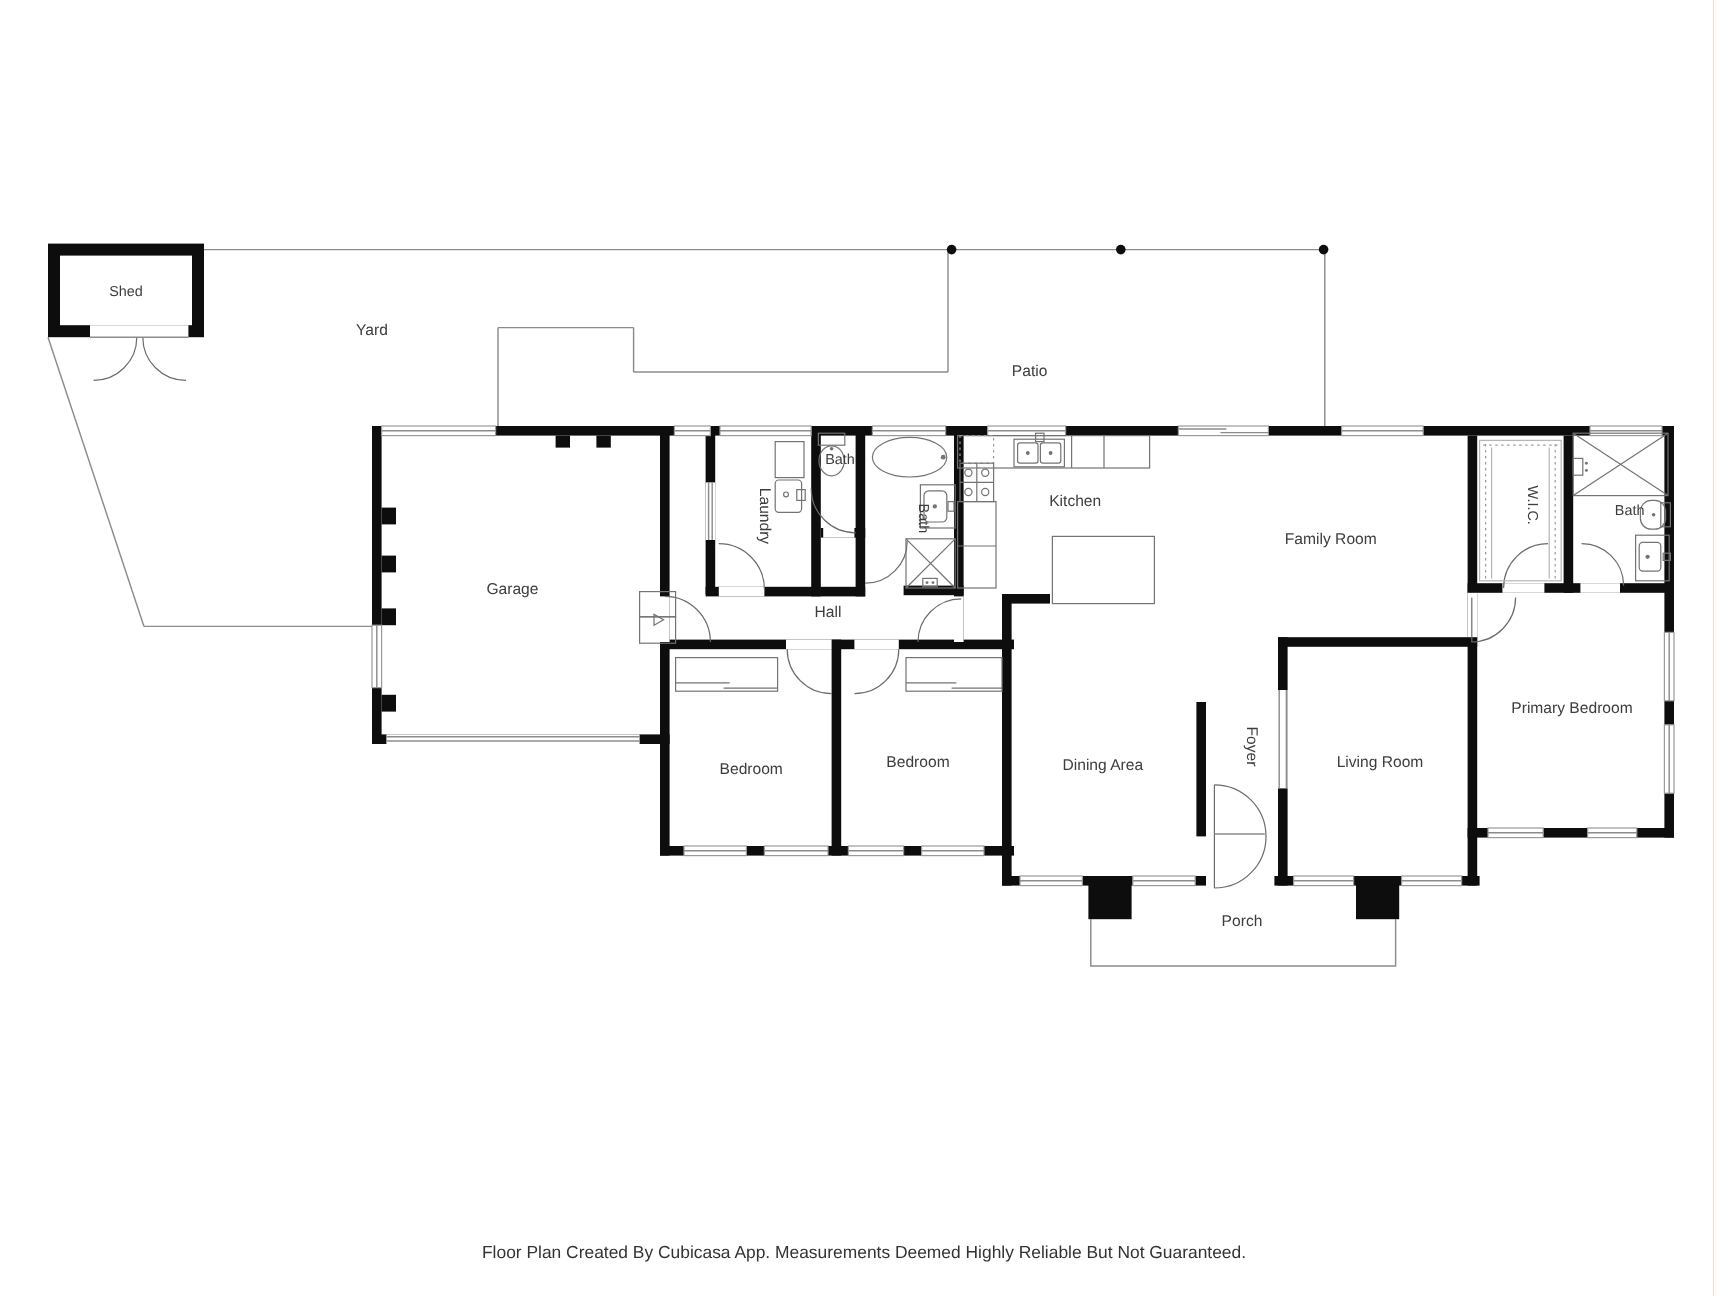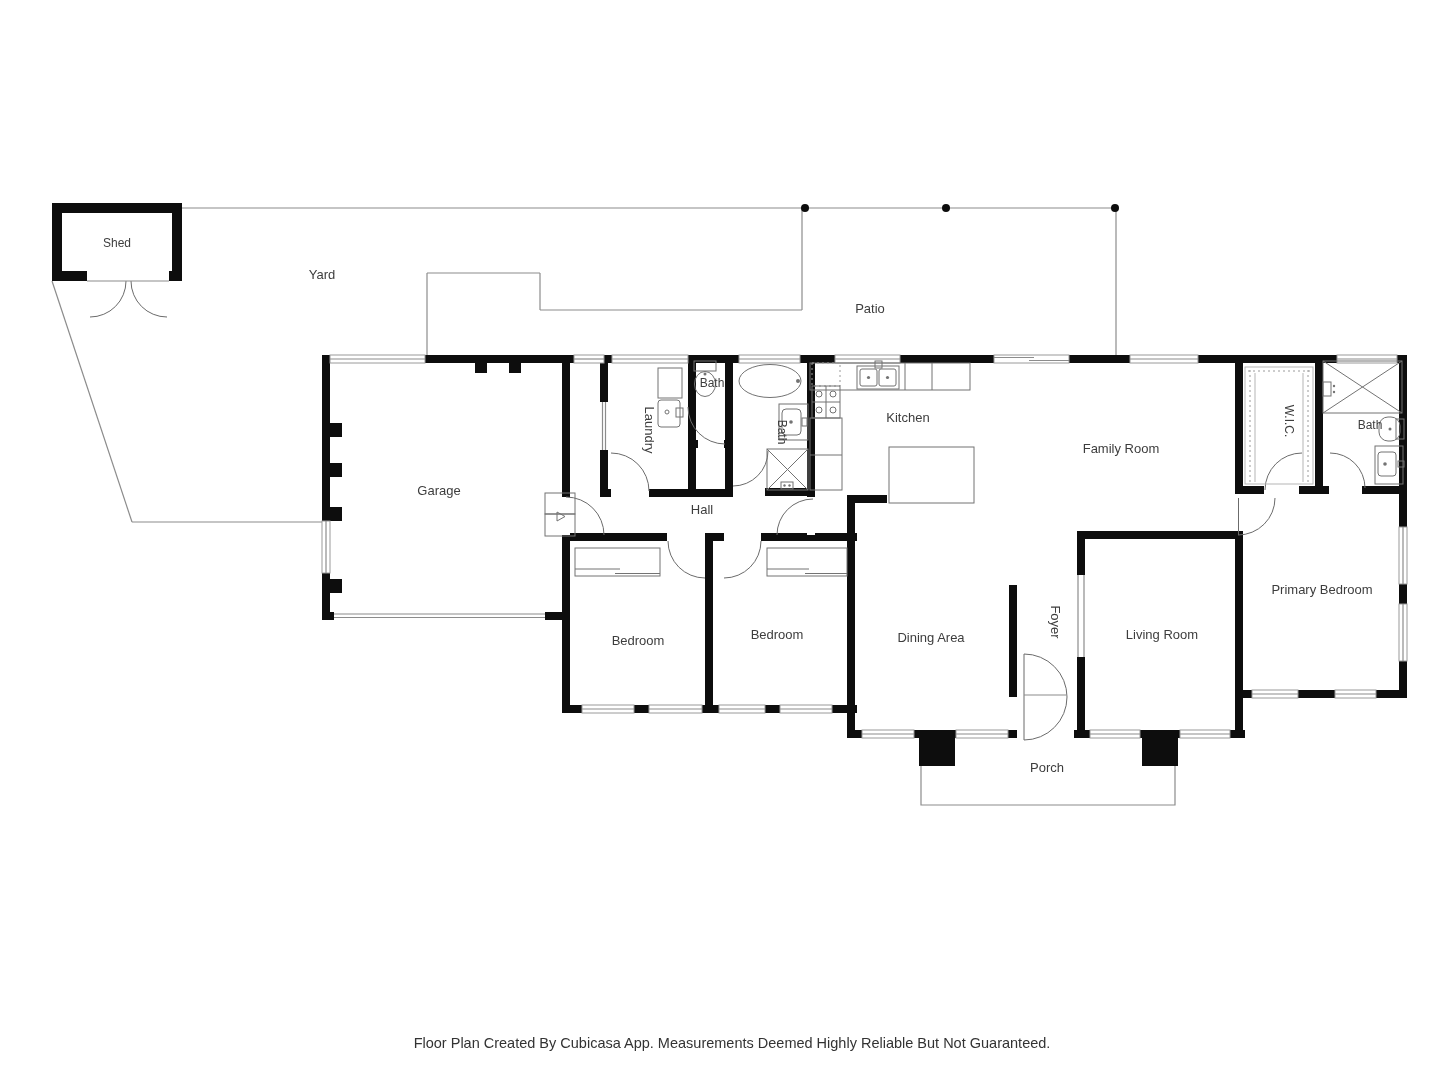--- a/index.html
+++ b/index.html
@@ -1,17 +1,17 @@
 <!DOCTYPE html>
 <html><head>
 <meta charset="utf-8">
 <style>
   html,body{margin:0;padding:0;background:#ffffff;}
   .stage{position:relative;width:1428px;height:1080px;background:#f97316;overflow:hidden;
-         font-family:"Liberation Sans", sans-serif;margin-left:12px;}
+         font-family:"Liberation Sans", sans-serif;}
   svg{display:block;}
   .room-label{font-family:"Liberation Sans", sans-serif;font-size:13px;fill:#3d3d3d;}
   .small-label{font-family:"Liberation Sans", sans-serif;font-size:12px;fill:#3d3d3d;}
   .footer-label{font-family:"Liberation Sans", sans-serif;font-size:14.5px;fill:#333333;}
   .wall{fill:#0d0d0d;stroke:none;}
   .win{fill:#ffffff;stroke:#9a9a9a;stroke-width:1;}
   .thin{stroke:#8c8c8c;stroke-width:1.2;fill:none;}
   .fix{stroke:#737373;stroke-width:1;fill:#ffffff;}
   .fixn{stroke:#737373;stroke-width:1;fill:none;}
   .arc{stroke:#6b6b6b;stroke-width:1;fill:none;}

